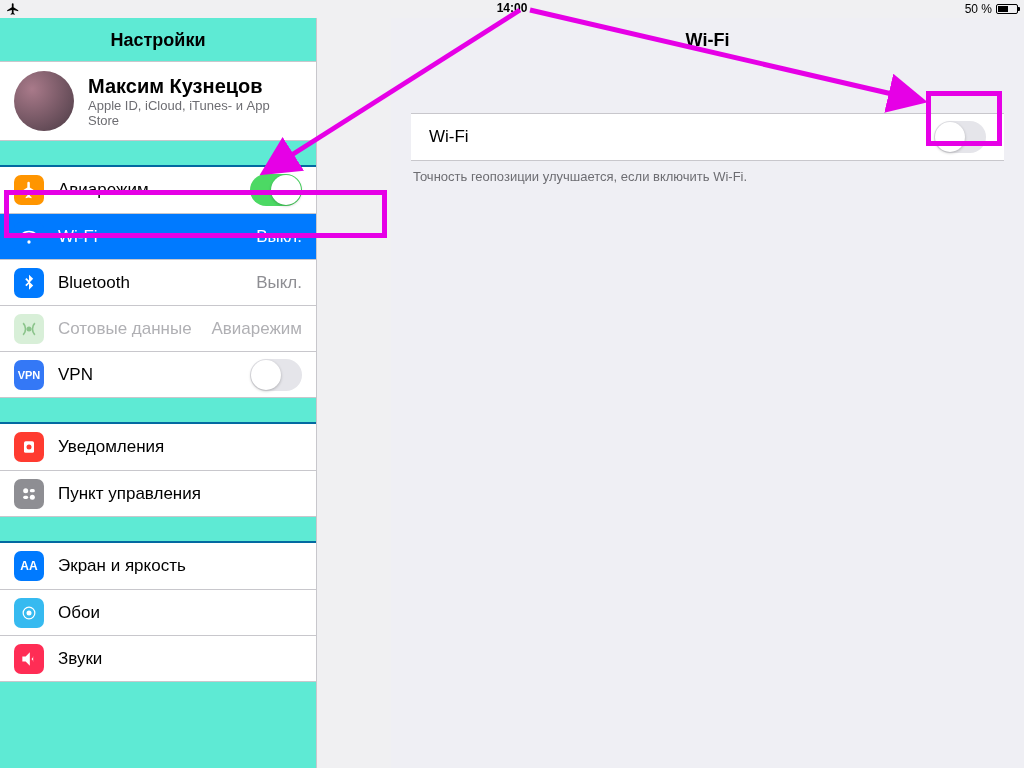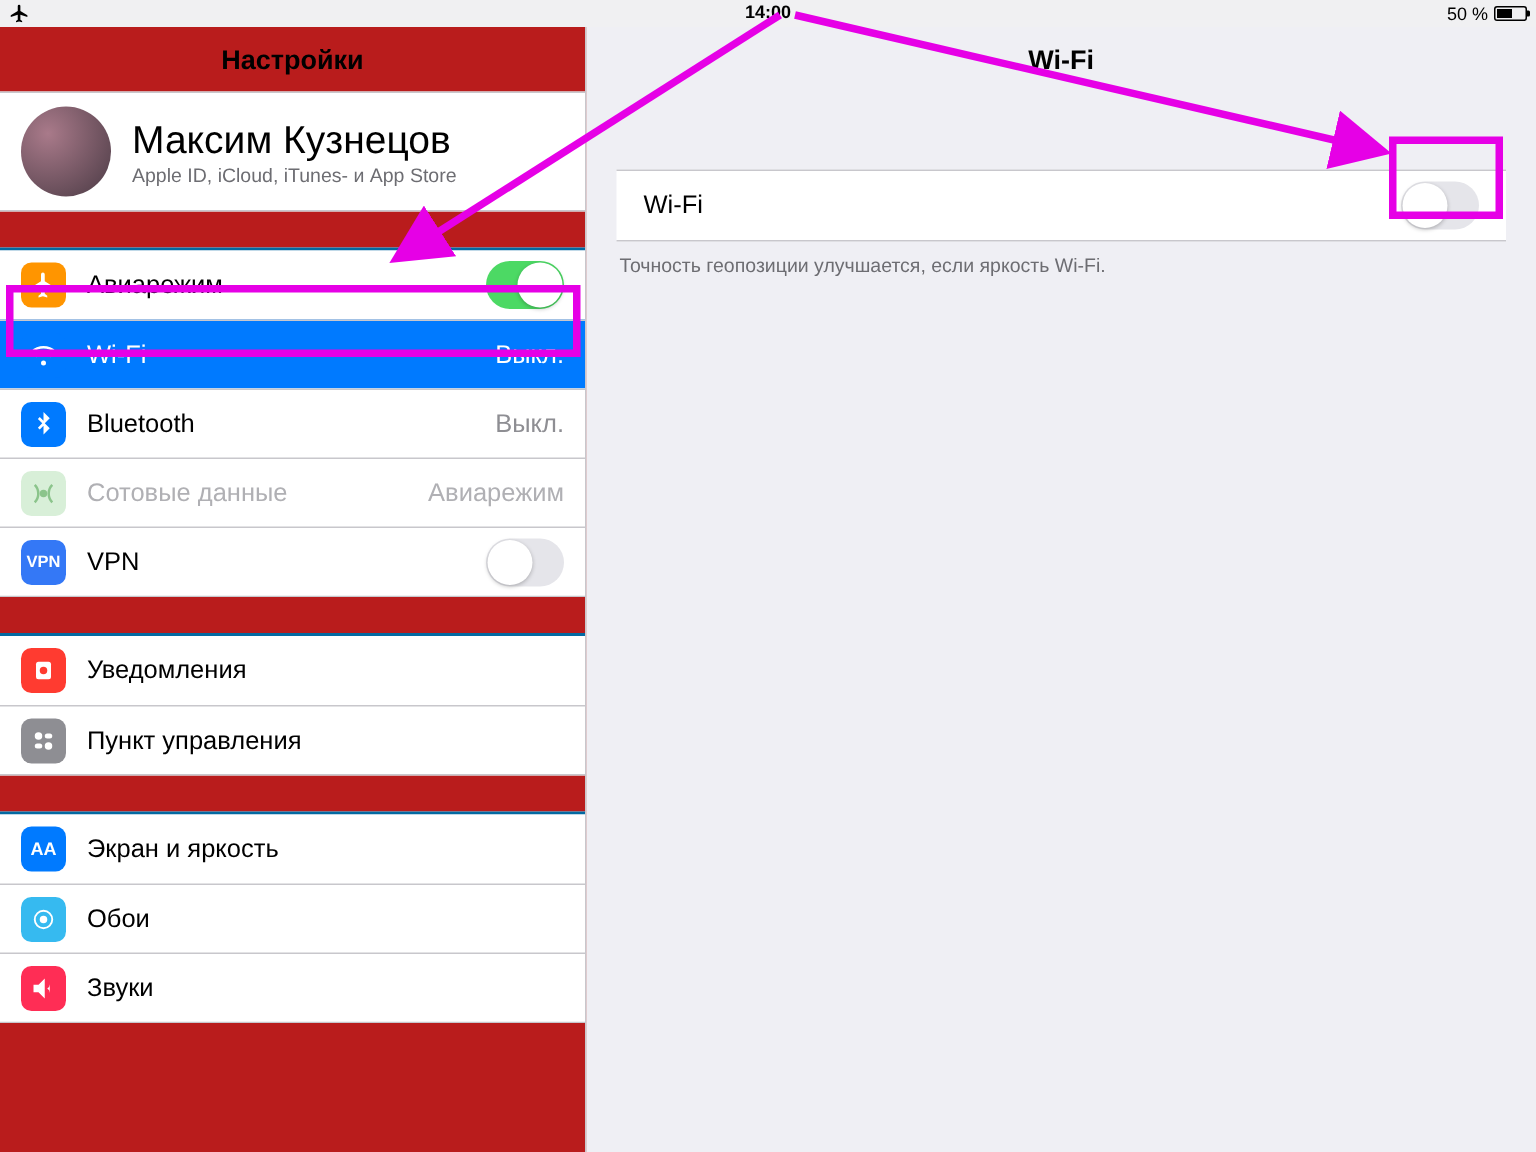--- a/index.html
+++ b/index.html
@@ -19,22 +19,22 @@
   .status-left { position: absolute; left: 6px; top: 2px; display: flex; align-items: center; gap: 4px; }
   .status-center { position: absolute; left: 50%; top: 1px; transform: translateX(-50%); font-weight: 600; }
   .status-right { position: absolute; right: 6px; top: 2px; display: flex; align-items: center; gap: 4px; }
   .airplane-svg { width: 14px; height: 14px; }
   .battery-body { width: 22px; height: 10px; border: 1px solid #000; border-radius: 2px; position: relative; display: inline-block; }
   .battery-cap { position: absolute; right: -3px; top: 2px; width: 2px; height: 4px; background: #000; border-radius: 0 1px 1px 0;}
   .battery-fill { position: absolute; left: 1px; top: 1px; bottom: 1px; width: 50%; background: #000; }
 
   
   .sidebar {
-    position: absolute; left: 0; top: 18px; bottom: 0; width: 391px;
-    background: #b91c1c;
+    position: absolute; left: 0; top: 18px; bottom: 0; width: 317px;
+    background: #5eead4;
     border-right: 1px solid #c8c7cc;
     overflow: hidden;
   }
   .detail {
     position: absolute; left: 391px; top: 18px; right: 0; bottom: 0;
     background: #efeff4;
   }
   .sidebar-title {
     text-align: center; font-size: 18px; font-weight: 600; padding: 12px 0 10px;
   }
@@ -45,21 +45,21 @@
   
   .profile-row {
     background: #fff; border-top: 1px solid #c8c7cc; border-bottom: 1px solid #c8c7cc;
     display: flex; align-items: center; padding: 8px 14px;
     min-height: 80px;
   }
   .avatar {
     width: 60px; height: 60px; border-radius: 50%; background: radial-gradient(circle at 30% 30%, #a97a8a, #4a3a44); flex-shrink:0;
   }
   .profile-text { margin-left: 14px; }
-  .profile-name { font-size: 26px; font-weight: 400; white-space: nowrap; overflow: hidden; }
+  .profile-name { font-size: 20px; font-weight: 700; white-space: nowrap; overflow: hidden; }
   .profile-sub { font-size: 13px; color: #6d6d72; }
 
   
   .group { margin-top: 24px; border-top: 2px solid #0369a1; border-bottom: 1px solid #c8c7cc; background: #fff; }
   .group .cell + .cell { border-top: 1px solid #c8c7cc; }
   .cell {
     display: flex; align-items: center; height: 46px; padding: 0 14px;
     font-size: 17px; background: #fff;
   }
   .cell .icon-box {
@@ -237,21 +237,21 @@
   <div class="detail-title">Wi-Fi</div>
 
   <div class="detail-group">
     <div class="detail-cell">
       <div class="label">Wi-Fi</div>
       <div class="toggle">
           <div class="knob"></div>
         </div>
     </div>
   </div>
-  <div class="detail-footer">Точность геопозиции улучшается, если яркость Wi-Fi.</div>
+  <div class="detail-footer">Точность геопозиции улучшается, если включить Wi-Fi.</div>
 </div>
 
 <div class="highlight-box" style="left:4px; top:190px; width:383px; height:48px;"></div>
 <div class="highlight-box" style="left:926px; top:91px; width:76px; height:55px;"></div>
 
 <svg class="annotation-svg">
   <defs>
     <marker id="arrowhead" markerWidth="8" markerHeight="8" refX="6" refY="4" orient="auto">
       <polygon points="0 0, 8 4, 0 8" fill="#e600e6"></polygon>
     </marker>

